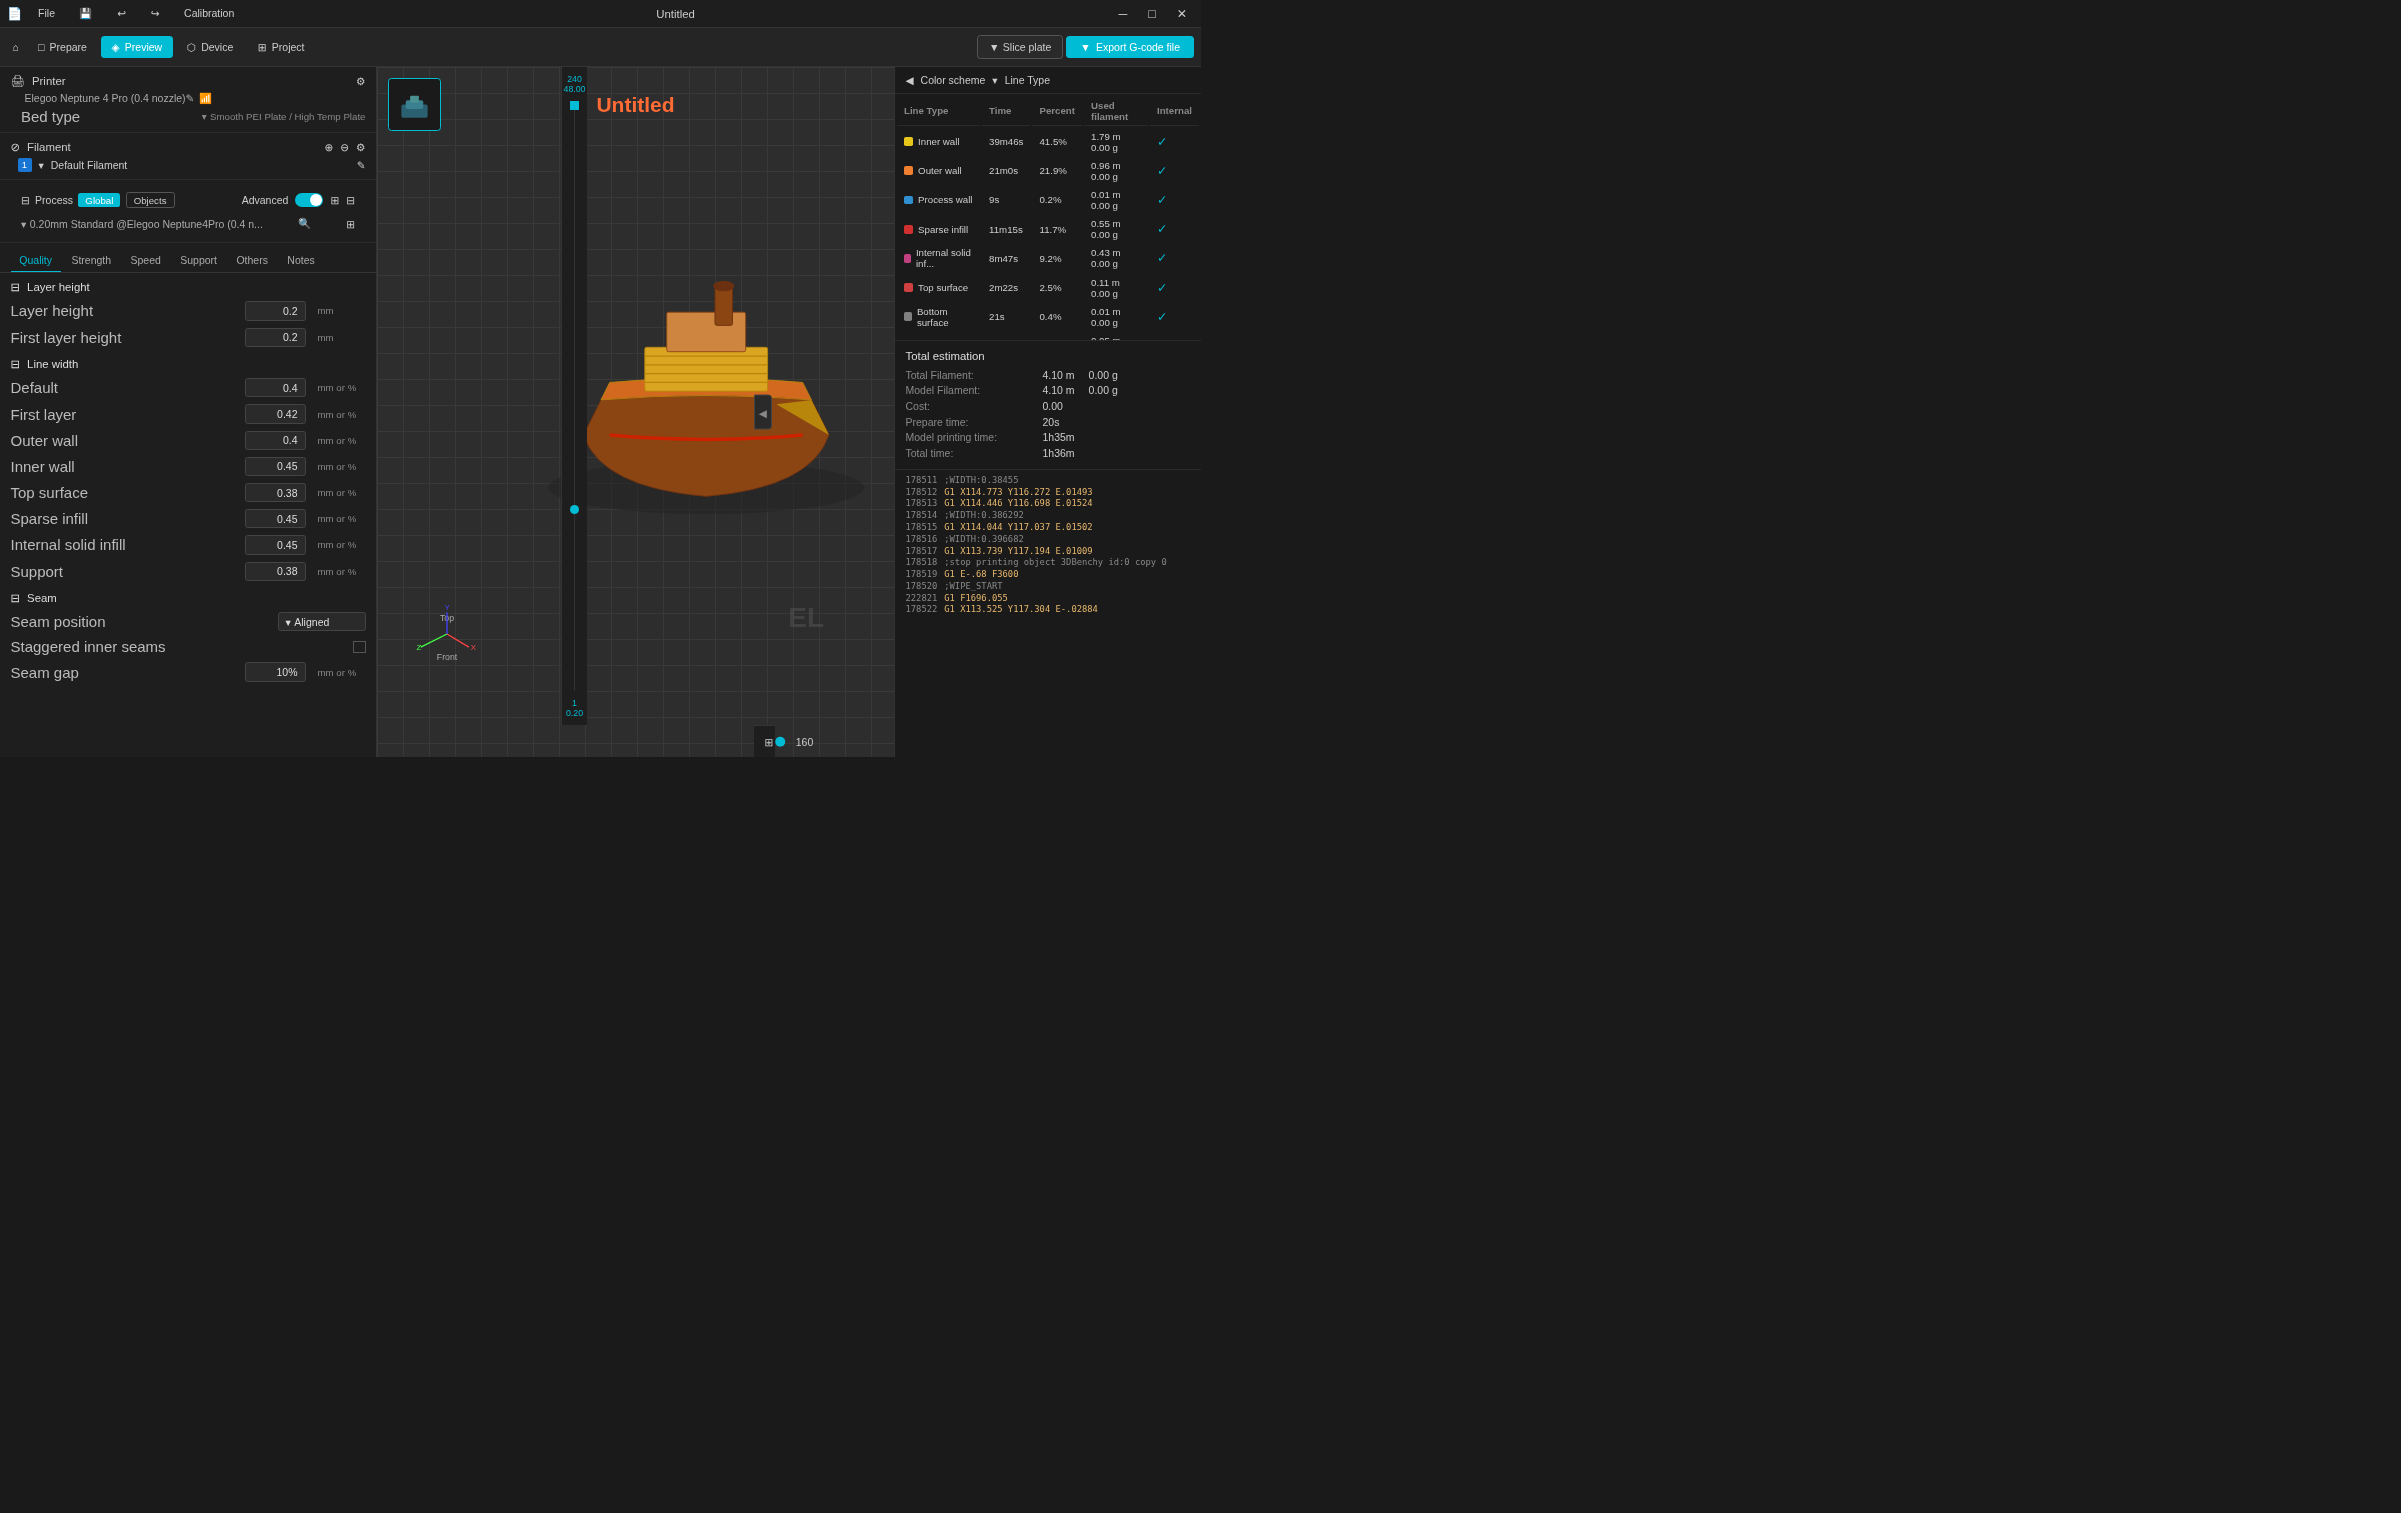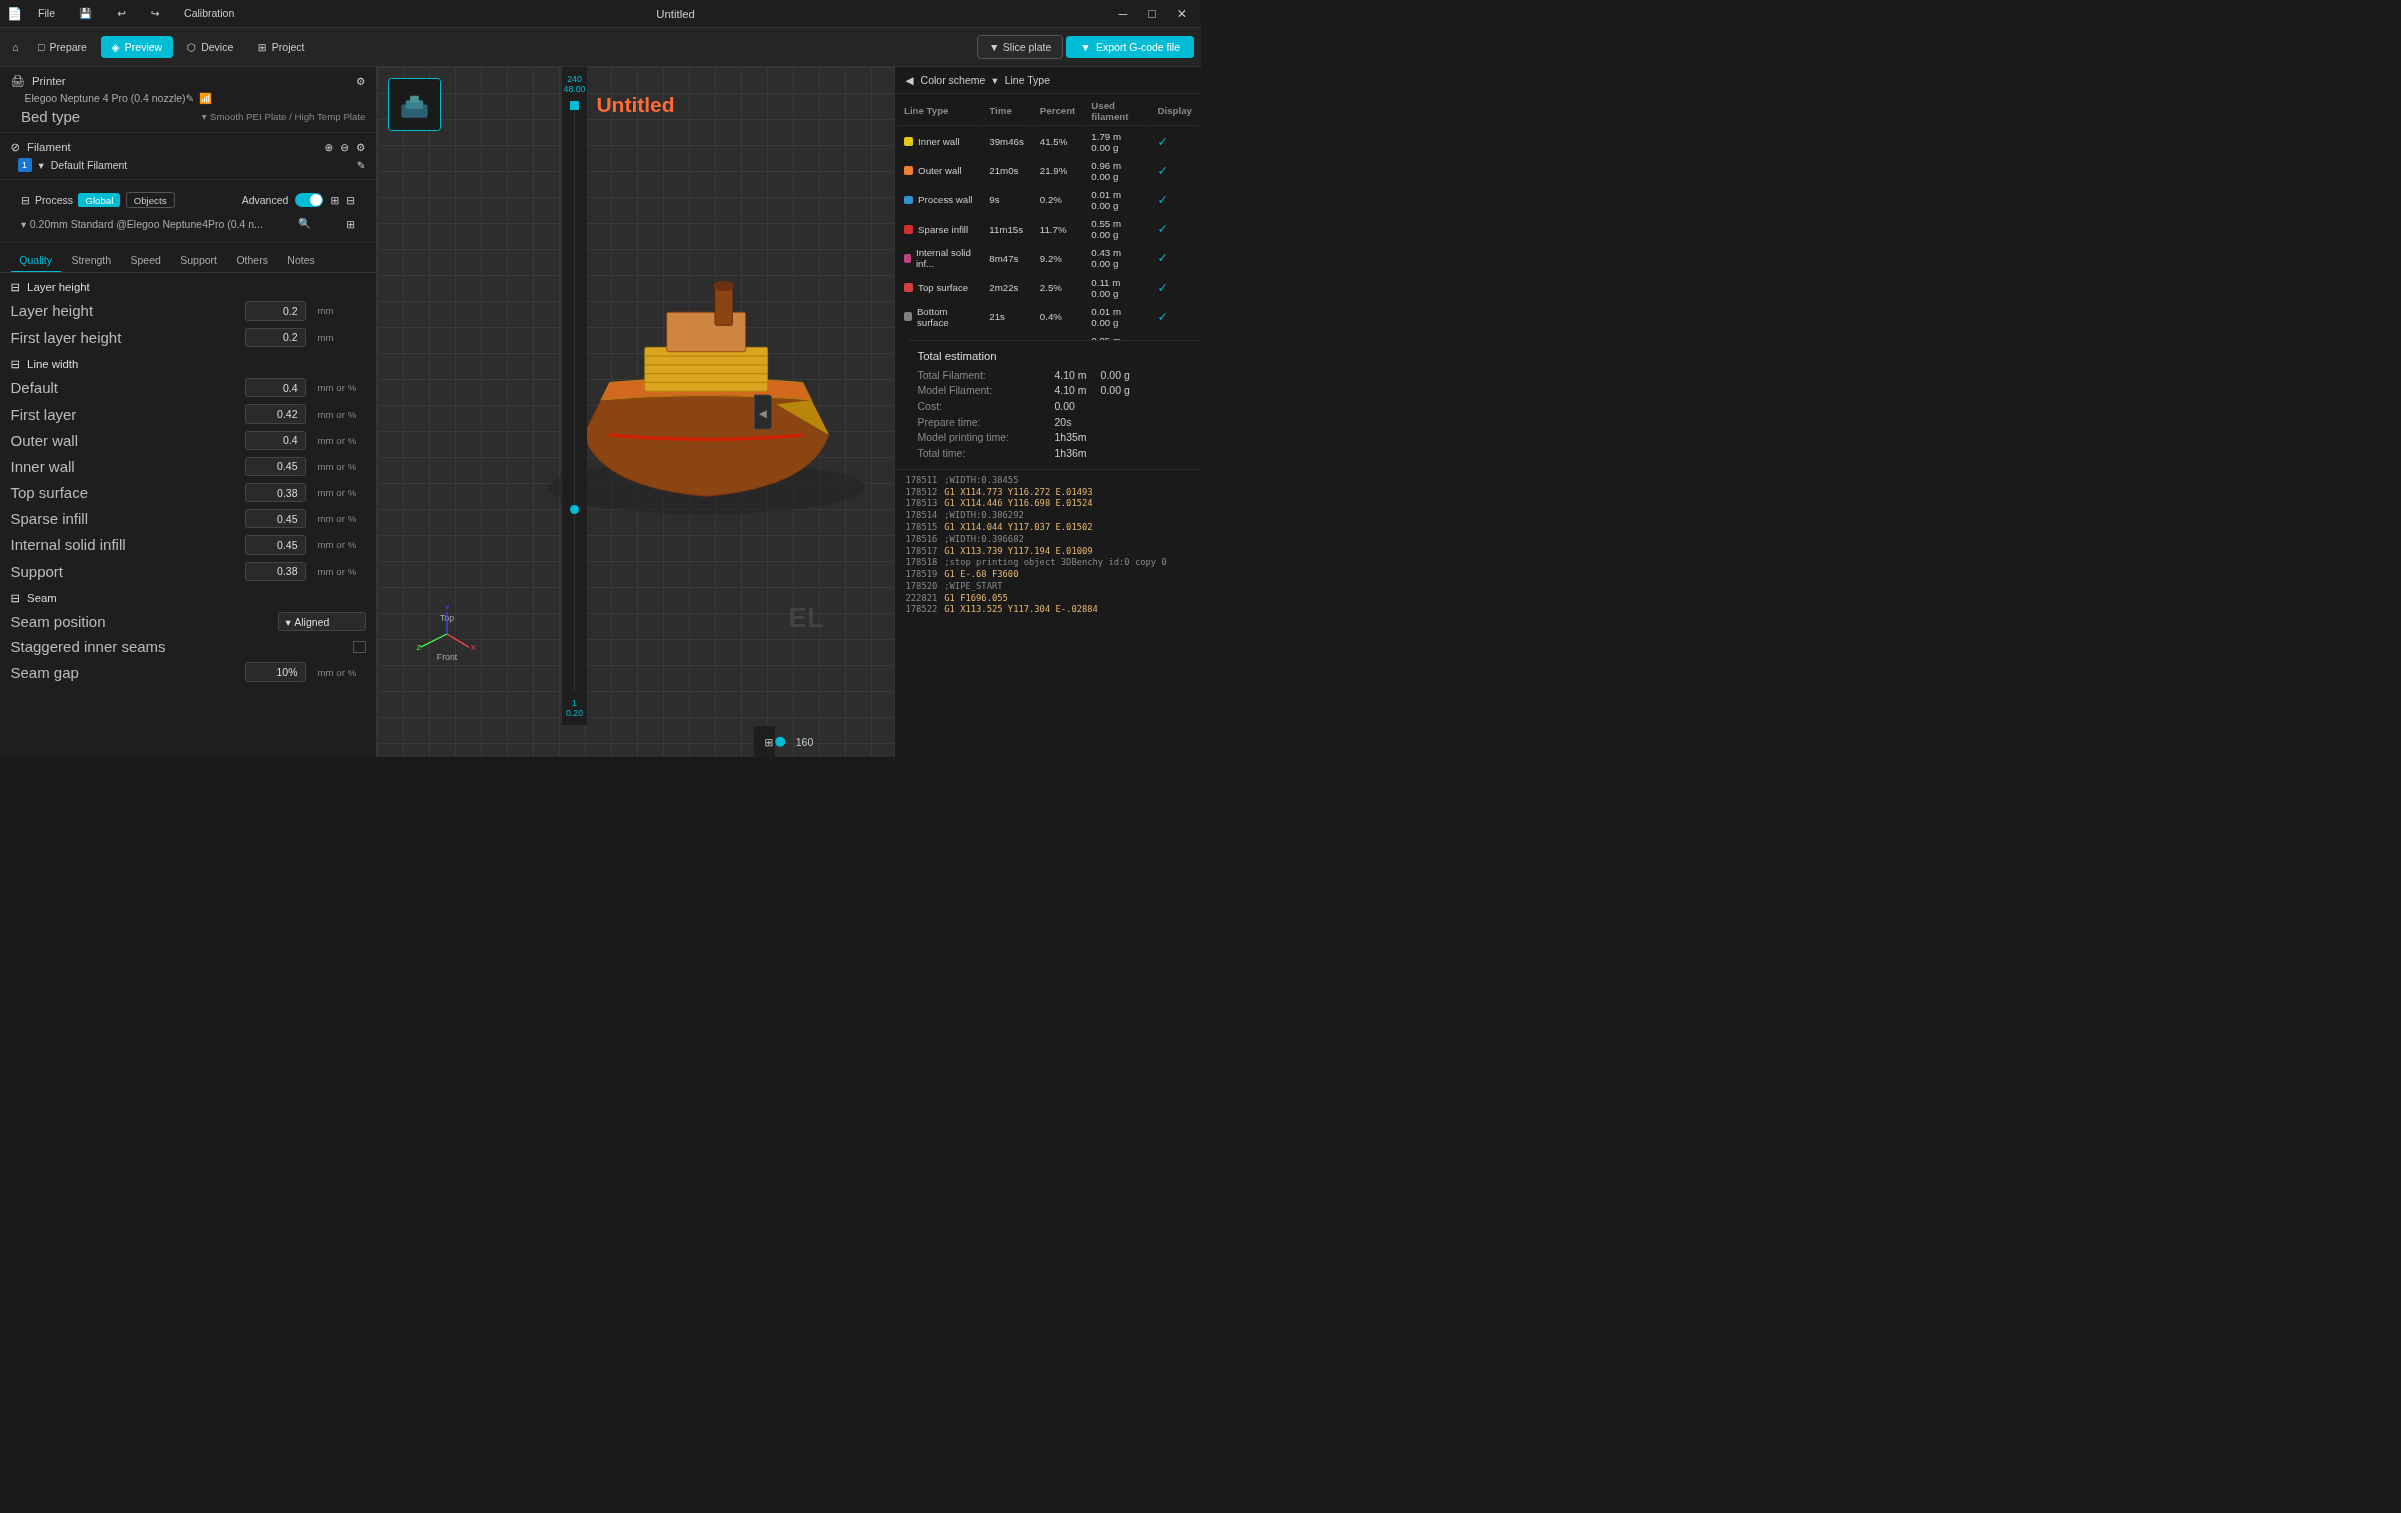--- a/index.html
+++ b/index.html
@@ -98,21 +98,21 @@
     .color-scheme-header { padding: 7px 10.5px; display: flex; align-items: center; gap: 7px; border-bottom: 0.9px solid #2a2a2a; font-size: 10.5px; color: #ccc; }
     .color-table { width: 100%; font-size: 9.7px; }
     .color-table thead th { padding: 3.5px 7px; color: #888; text-align: left; border-bottom: 0.9px solid #2a2a2a; }
     .color-table tbody tr { border-bottom: 0.9px solid #222; }
     .color-table tbody td { padding: 2.6px 7px; color: #ccc; }
     .color-dot { width: 8.8px; height: 8.8px; border-radius: 1.8px; display: inline-block; margin-right: 5.3px; }
     .line-type-cell { display: flex; align-items: center; }
     .check-icon { color: #00bcd4; font-size: 12.3px; }
     
     
-    .estimation-section { padding: 8.8px 10.5px; border-top: 0.9px solid #2a2a2a; margin-left: 12px; }
+    .estimation-section { padding: 8.8px 10.5px; border-top: 0.9px solid #2a2a2a; }
     .estimation-title { font-size: 11.4px; color: #ddd; margin-bottom: 5.3px; font-weight: 500; }
     .estimation-row { display: flex; gap: 14px; padding: 1.8px 0; font-size: 10.5px; }
     .estimation-label { color: #888; width: 123px; }
     .estimation-value { color: #ccc; text-align: right; }
     
     
     .gcode-panel { background: #1a1a1a; border-top: 0.9px solid #2a2a2a; flex: 1; overflow-y: auto; padding: 3.5px 0; max-height: 193px; }
     .gcode-panel::-webkit-scrollbar { width: 3.5px; }
     .gcode-panel::-webkit-scrollbar-thumb { background: #444; }
     .gcode-line { padding: 0.9px 10.5px; font-size: 8.8px; font-family: monospace; }
@@ -480,21 +480,21 @@
     </div>
 
     <div style="overflow-y:auto;max-height:246px">
       <table class="color-table">
         <thead>
           <tr>
             <th>Line Type</th>
             <th>Time</th>
             <th>Percent</th>
             <th>Used filament</th>
-            <th>Display</th>
+            <th>Internal</th>
           </tr>
         </thead>
         <tbody id="color-table-body">
         <tr>
     <td>
       <div class="line-type-cell">
         <span class="color-dot" style="background:#e6c619"></span>
         <span>Inner wall</span>
       </div>
     </td>

